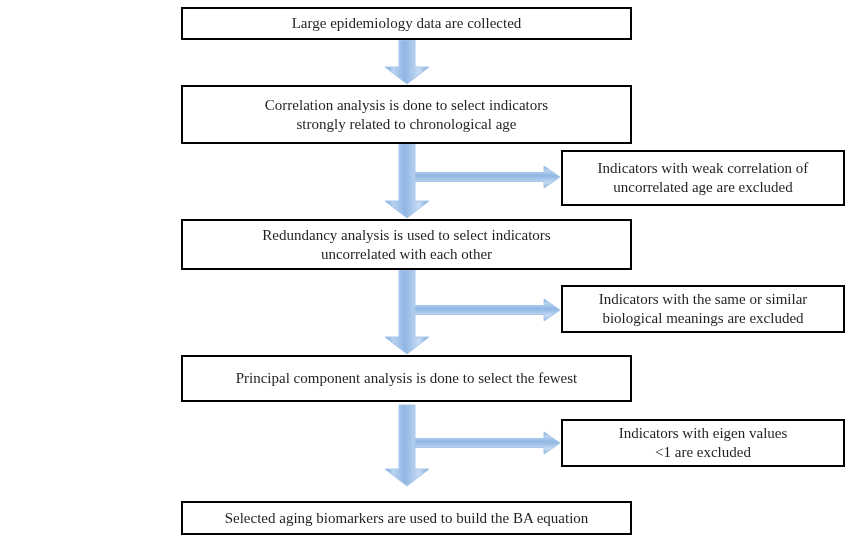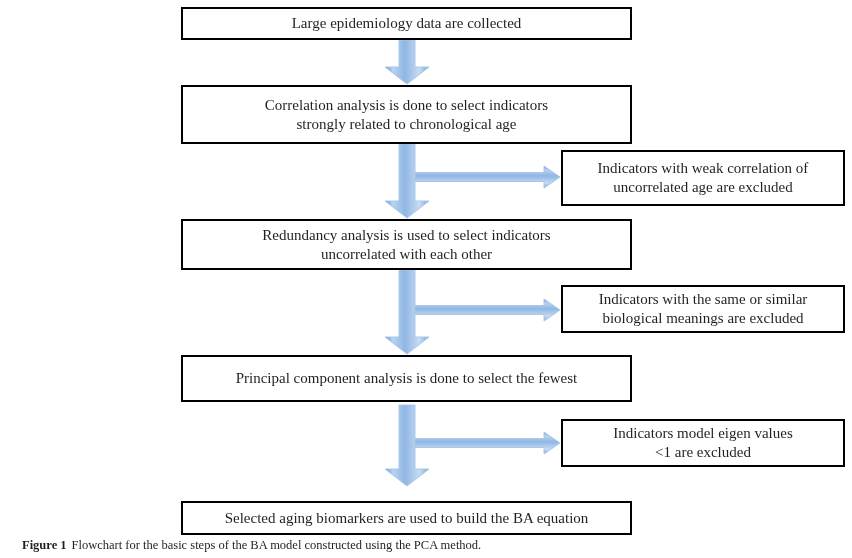--- a/index.html
+++ b/index.html
@@ -134,21 +134,18 @@
     <span class="line">Indicators with weak correlation of</span>
     <span class="line">uncorrelated age are excluded</span>
   </div>
 
   <div id="note-2" class="box side-box">
     <span class="line">Indicators with the same or similar</span>
     <span class="line">biological meanings are excluded</span>
   </div>
 
   <div id="note-3" class="box side-box">
-    <span class="line">Indicators model eigen values</span>
+    <span class="line">Indicators with eigen values</span>
     <span class="line">&lt;1 are excluded</span>
   </div>
 
-  <div class="caption">
-    <span class="cap-label">Figure 1</span><span>Flowchart for the basic steps of the BA model constructed using the PCA method.</span>
-  </div>
 
 </div>
 
 </body></html>

